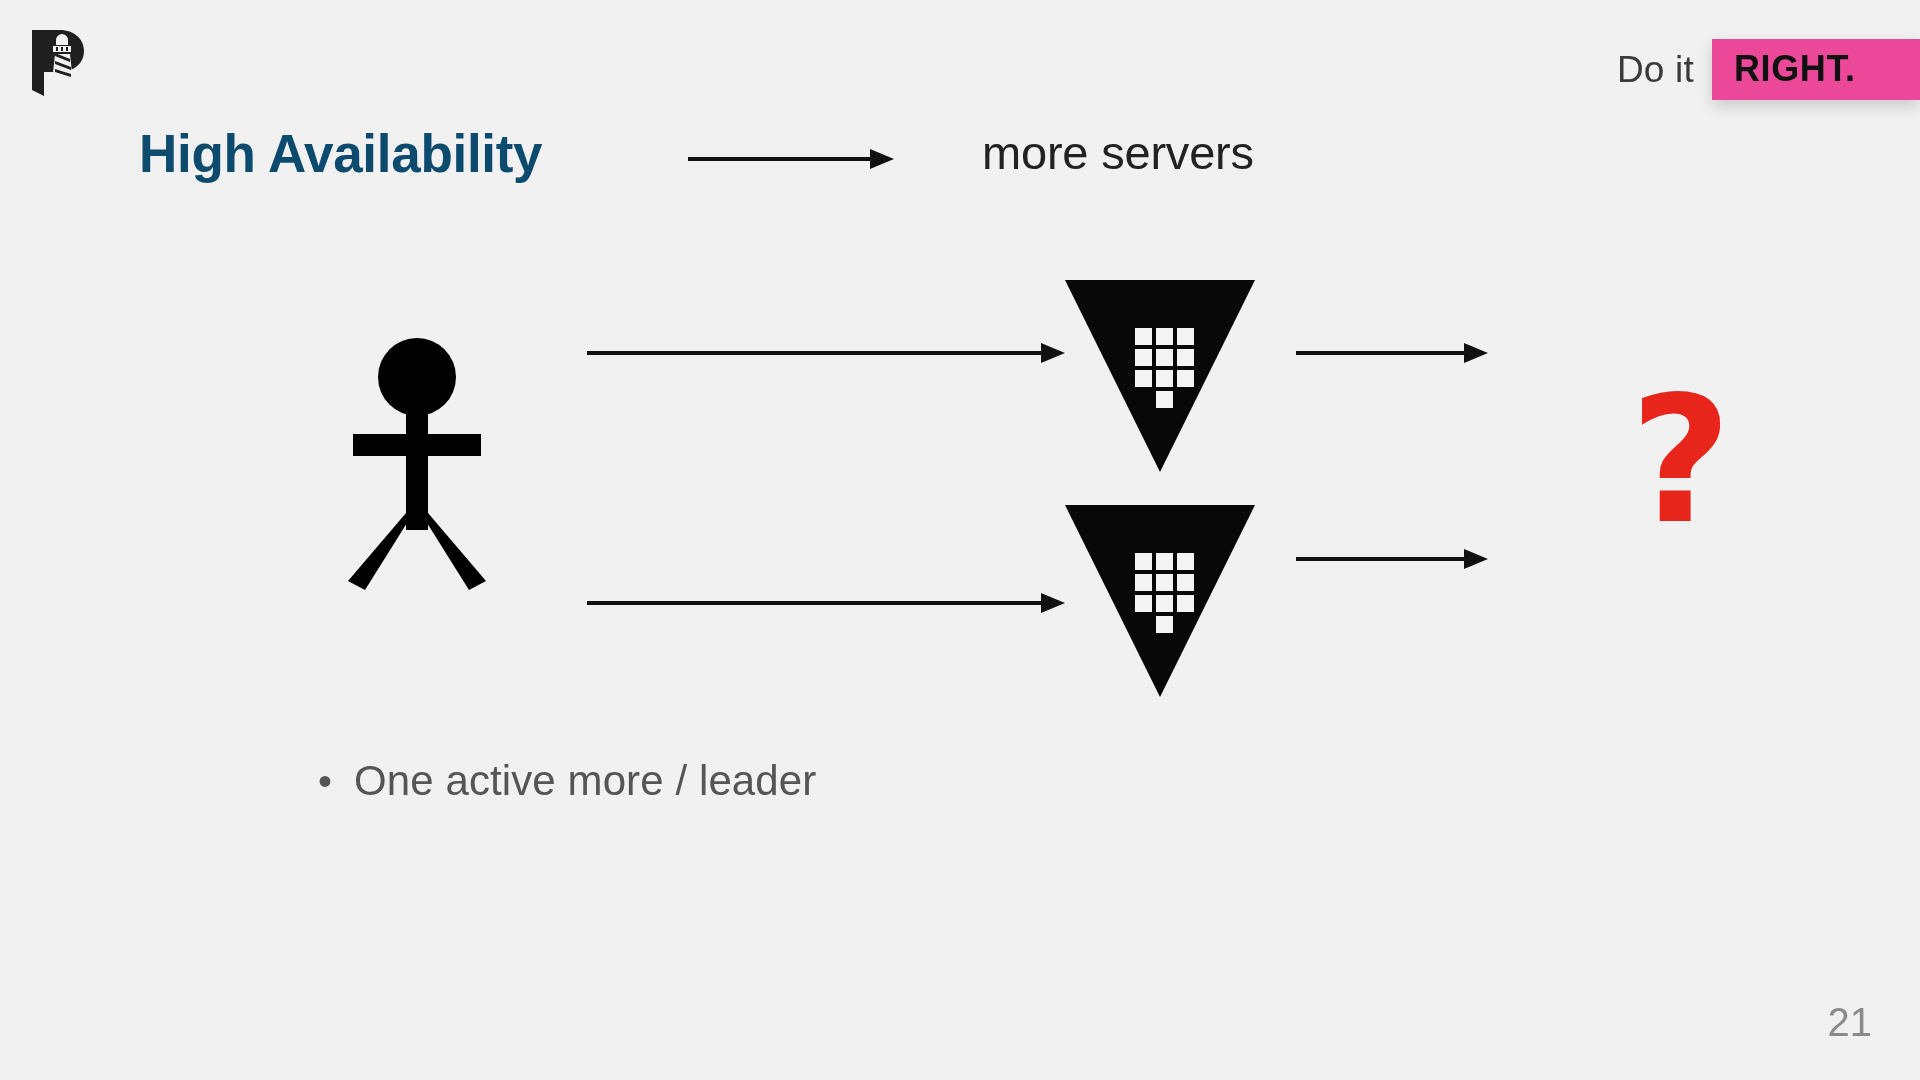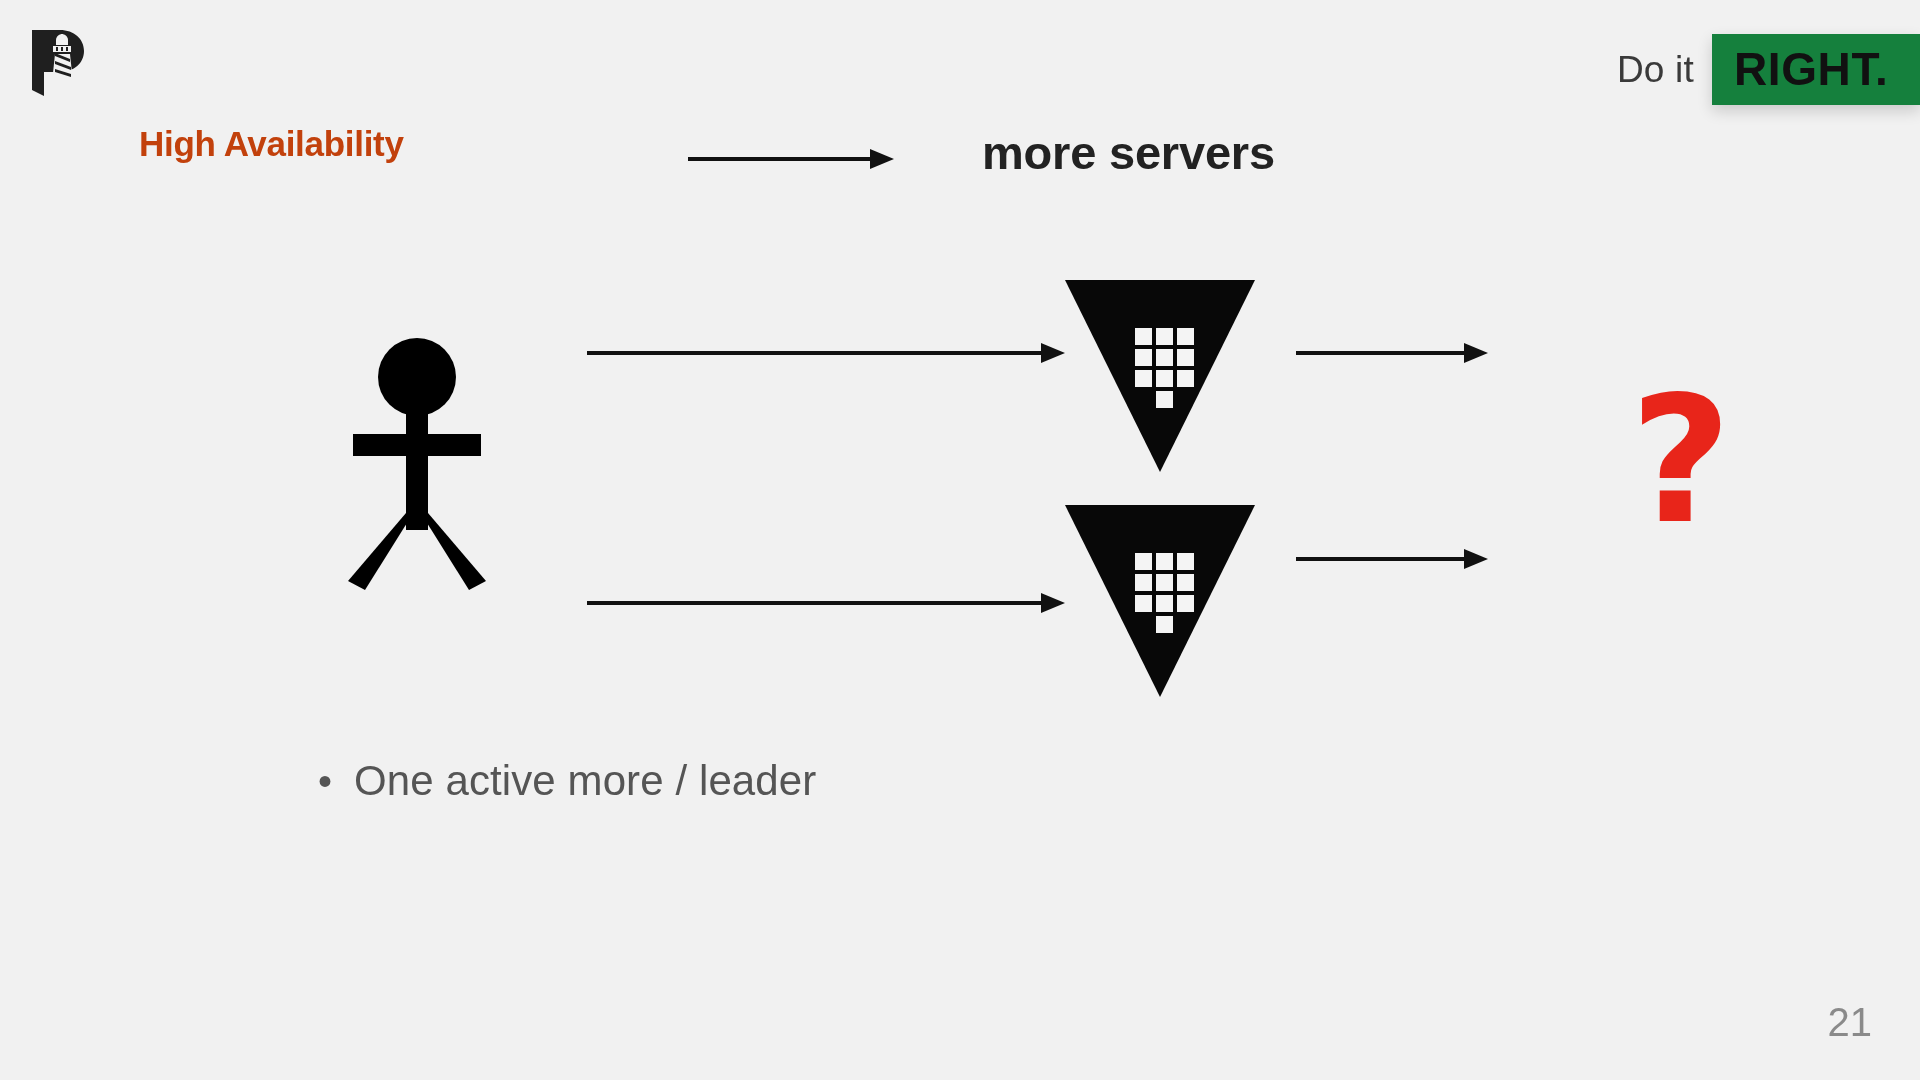--- a/index.html
+++ b/index.html
@@ -41,49 +41,49 @@
   }
   .tagline-lead {
     font-size: 37px;
     color: #3a3a3a;
     font-weight: 400;
     letter-spacing: 0.2px;
     padding-right: 18px;
     line-height: 1;
   }
   .tagline-badge {
-    background: #15803d;
+    background: #ec4899;
     color: #111111;
-    font-size: 46px;
+    font-size: 36px;
     font-weight: 800;
     letter-spacing: 0.6px;
     padding: 12px 18px 13px 22px;
     box-shadow: 0 6px 14px rgba(0,0,0,0.16);
     line-height: 1;
     min-width: 168px;
   }
 
   
   .title {
     position: absolute;
     left: 139px;
     top: 125px;
-    font-size: 35px;
+    font-size: 53px;
     font-weight: 700;
-    color: #c2410c;
+    color: #0c4a6e;
     letter-spacing: -0.3px;
     line-height: 1.1;
     white-space: nowrap;
   }
   .subtitle {
     position: absolute;
     left: 982px;
     top: 127px;
     font-size: 47px;
-    font-weight: 700;
+    font-weight: 400;
     color: #222222;
     letter-spacing: -0.2px;
     line-height: 1.1;
     white-space: nowrap;
   }
 
   
   .arrow {
     position: absolute;
     height: 26px;

